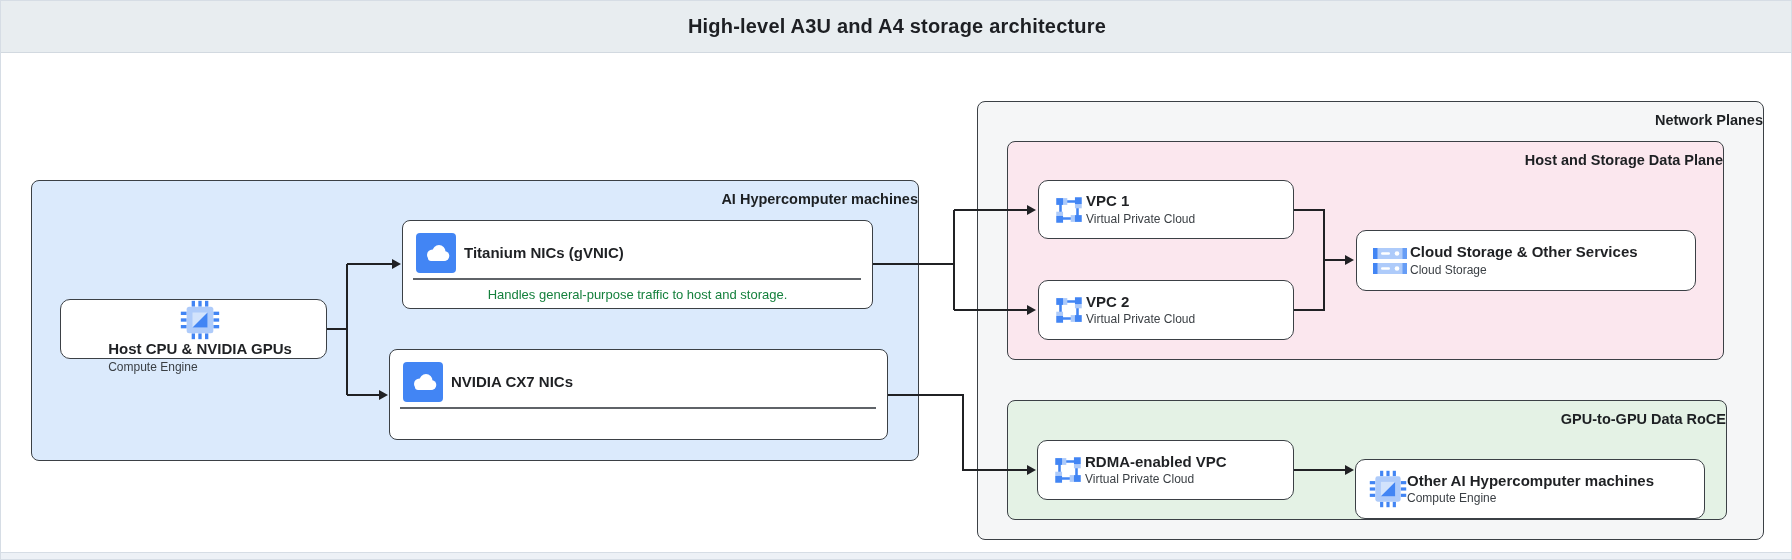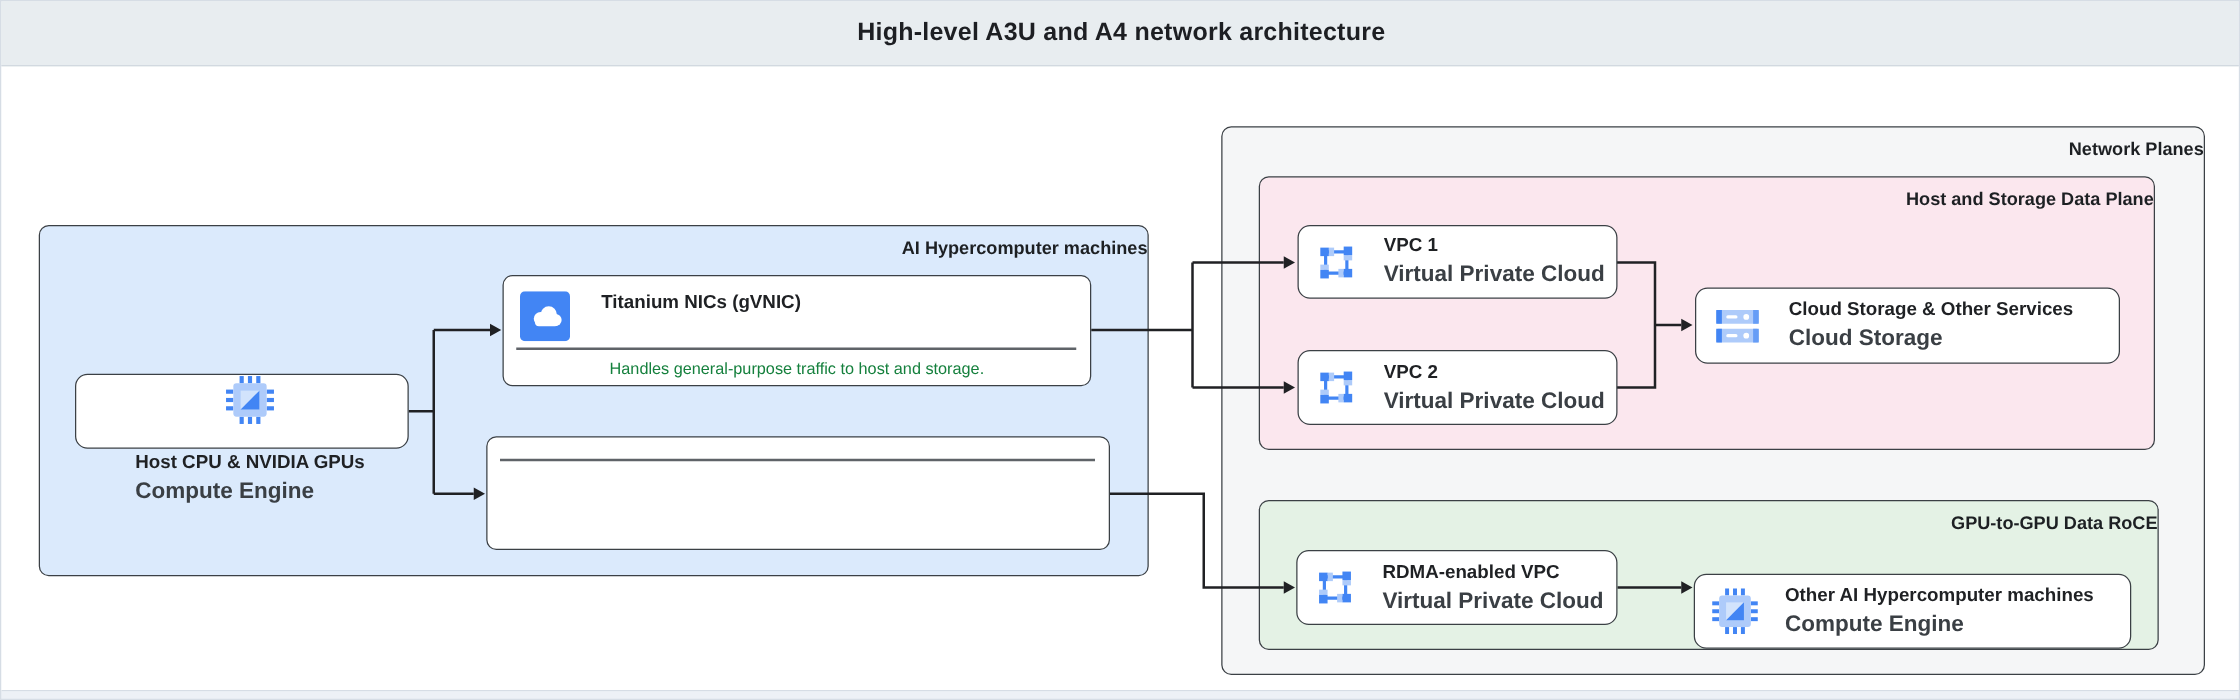--- a/index.html
+++ b/index.html
@@ -7,46 +7,46 @@
   .main{position:absolute;left:0;top:52px;width:1792px;height:500px;background:#ffffff;border-bottom:1px solid #d6dde5;box-sizing:border-box;}
   .header{position:absolute;left:0;top:0;width:1792px;height:52px;background:#e8edf0;border-bottom:1px solid #d2d9e0;display:flex;align-items:center;justify-content:center;box-sizing:border-box;}
   .header .title{font-size:20px;font-weight:700;color:#1d1f23;letter-spacing:.2px;}
   .group{position:absolute;border:1.5px solid #3b4045;border-radius:8px;box-sizing:border-box;z-index:1;}
   .group .glabel{position:absolute;top:10px;left:0;width:100%;text-align:right;font-size:14.5px;font-weight:700;color:#1d2023;}
   .g-ai{left:30px;top:179px;width:888px;height:281px;background:#dbeafc;}
   .g-np{left:976px;top:100px;width:787px;height:439px;background:#f5f6f7;}
   .g-hs{left:1006px;top:140px;width:717px;height:219px;background:#fbe7ee;}
   .g-gpu{left:1006px;top:399px;width:720px;height:120px;background:#e4f2e5;}
   .connectors{position:absolute;left:0;top:0;z-index:2;pointer-events:none;}
-  .card{position:absolute;background:#ffffff;border:1.5px solid #3b4045;border-radius:10px;box-sizing:border-box;z-index:3;display:flex;align-items:center;padding-left:13px;gap:21px;}
+  .card{position:absolute;background:#ffffff;border:1.5px solid #3b4045;border-radius:10px;box-sizing:border-box;z-index:3;display:flex;align-items:center;padding-left:13px;gap:0;}
   .card .txt{display:flex;flex-direction:column;gap:1px;}
   .card .t{font-size:15px;font-weight:700;color:#1f2124;line-height:1.25;}
-  .card .s{font-size:18px;font-weight:700;color:#3a3f44;line-height:1.25;}
+  .card .s{font-size:12px;font-weight:400;color:#3a3f44;line-height:1.25;}
   .nic{flex-direction:column;align-items:stretch;padding:12px 0 0 0;gap:0;border-radius:8px;}
-  .nic .nic-top{display:flex;align-items:flex-start;gap:25px;padding-left:13px;height:40px;}
+  .nic .nic-top{display:flex;align-items:center;gap:8px;padding-left:13px;height:40px;}
   .nic .nic-divider{height:2px;background:#5f6368;margin:5px 11px 0 10px;}
   .nic .nic-desc{flex:1;display:flex;align-items:center;justify-content:center;font-size:13px;color:#15803d;}
   .icon{display:inline-flex;flex:none;}
   .c-host{left:59px;top:298px;width:267px;height:60px;flex-direction:column;}
   .c-tit{left:401px;top:219px;width:471px;height:89px;}
   .c-cx7{left:388px;top:348px;width:499px;height:91px;}
   .c-vpc1{left:1037px;top:179px;width:256px;height:59px;}
   .c-vpc2{left:1037px;top:279px;width:256px;height:60px;}
   .c-cs{left:1355px;top:229px;width:340px;height:61px;}
   .c-rdma{left:1036px;top:439px;width:257px;height:60px;}
   .c-other{left:1354px;top:458px;width:350px;height:60px;}
 </style>
 </head>
 <body>
 
 <div class="canvas">
   <div class="main"></div>
 
   <div class="header">
-    <div class="title">High-level A3U and A4 network architecture</div>
+    <div class="title">High-level A3U and A4 storage architecture</div>
   </div>
 
   <div class="group g-ai">
     <div class="glabel">AI Hypercomputer machines</div>
   </div>
   <div class="group g-np">
     <div class="glabel">Network Planes</div>
   </div>
   <div class="group g-hs">
     <div class="glabel">Host and Storage Data Plane</div>
@@ -115,20 +115,34 @@
           </g>
         </svg>
       </span>
       <div class="t">Titanium NICs (gVNIC)</div>
     </div>
     <div class="nic-divider"></div>
     <div class="nic-desc">Handles general-purpose traffic to host and storage.</div>
   </div>
 
   <div class="card nic c-cx7">
+    <div class="nic-top">
+      <span class="icon">
+        <svg width="40" height="40" viewBox="0 0 40 40">
+          <rect width="40" height="40" rx="4" fill="#4285f4"></rect>
+          <g fill="#ffffff">
+            <circle cx="16.5" cy="22" r="5.5"></circle>
+            <circle cx="23" cy="18.5" r="6.5"></circle>
+            <circle cx="28.5" cy="23" r="4.8"></circle>
+            <rect x="12" y="21.5" width="19" height="6.5" rx="3.2"></rect>
+          </g>
+        </svg>
+      </span>
+      <div class="t">NVIDIA CX7 NICs</div>
+    </div>
     <div class="nic-divider"></div>
   </div>
 
   <div class="card c-vpc1">
     <span class="icon">
       <svg width="34" height="34" viewBox="0 0 40 40">
         <path d="M10 10 H30 V30 H10 Z" stroke="#4285f4" stroke-width="3" fill="none"></path>
         <g>
           <rect x="13" y="6" width="5" height="8" fill="#aecbfa"></rect>
             <rect x="5" y="6" width="8" height="8" fill="#4285f4"></rect>

